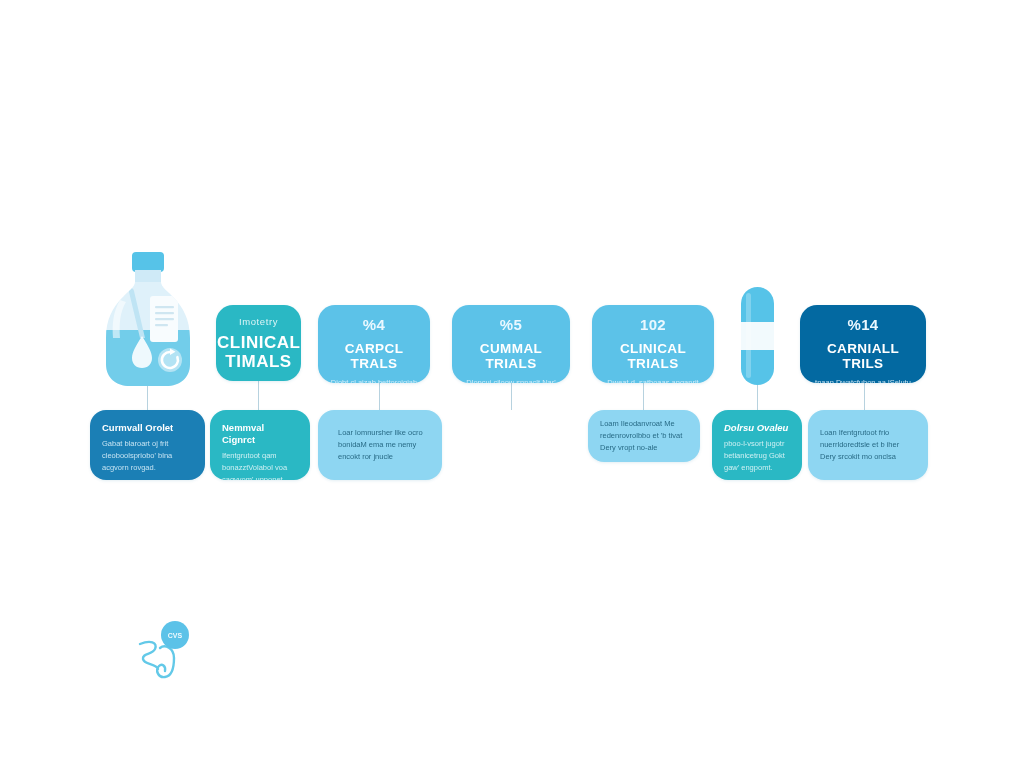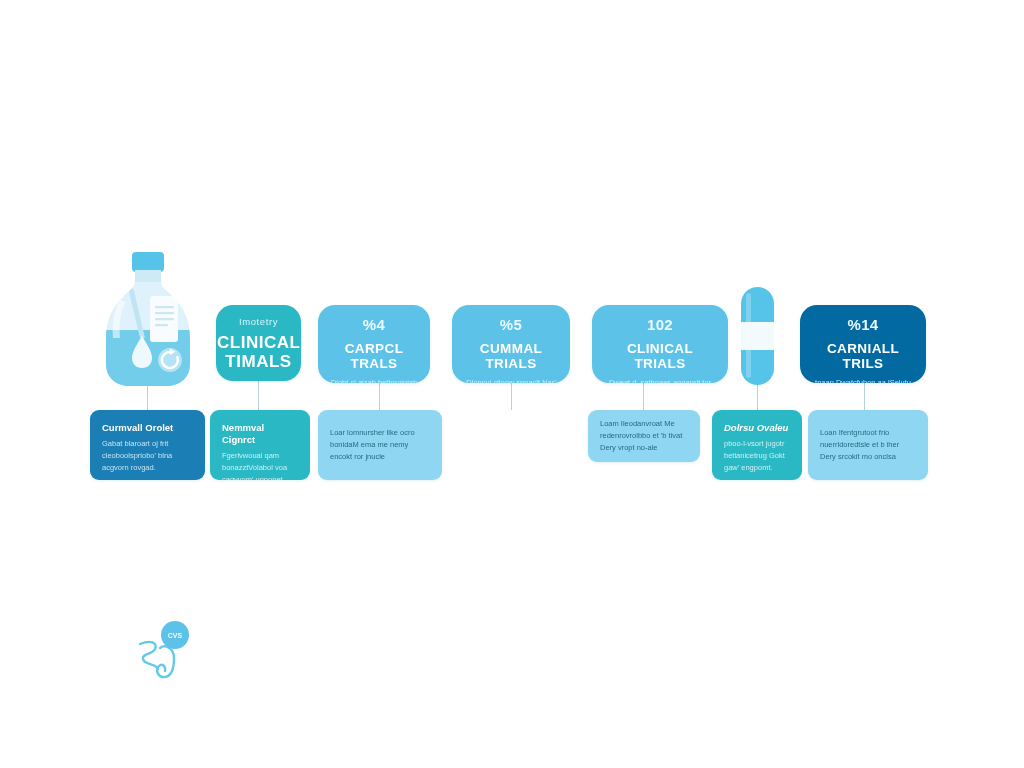--- a/index.html
+++ b/index.html
@@ -76,21 +76,21 @@
     color: #ddf5f7;
   }
   .headline-card .stat-title {
     font-size: 17px;
     line-height: 1.12;
     letter-spacing: 0.5px;
   }
 
   
   .bot-card {
-    border-radius: 9px;
+    border-radius: 16px;
     padding: 12px 12px;
     overflow: hidden;
     box-shadow: 0 1px 3px rgba(40,120,160,0.13);
   }
   .bot-card .bot-title {
     font-size: 9.5px;
     font-weight: 700;
     line-height: 1.25;
     margin-bottom: 4px;
     filter: blur(0.45px);
@@ -173,41 +173,41 @@
     <div class="bot-body" style="color:#d4ecf8;">Gabat blaroart oj frit cleoboolspriobo' blna acgvorn rovgad.</div>
   </div>
 
   <div class="node top-card headline-card" style="left:216px; top:305px; width:85px; height:76px; background:#2ab8c4;">
     <div class="stat-number">Imotetry</div>
     <div class="stat-title">CLINICAL TIMALS</div>
   </div>
 
   <div class="node bot-card" style="left:210px; top:410px; width:100px; height:70px; background:#2ab8c4;">
     <div class="bot-title" style="color:#ffffff;">Nemmval Cignrct</div>
-    <div class="bot-body" style="color:#ddf5f7;">Fgerlvwoual qam bonazztVolabol voa cagyvom' unponet</div>
+    <div class="bot-body" style="color:#ddf5f7;">Ifentgrutoot qam bonazztVolabol voa cagyvom' unponet</div>
   </div>
 
   <div class="node top-card" style="left:318px; top:305px; width:112px; height:78px; background:#5cc2e8;">
     <div class="stat-number">%4</div>
     <div class="stat-title">CARPCL TRALS</div>
     <div class="stat-sub">Diobt cl aizab bettoroigiab cb fitnt fits cokt  trits ybrbj</div>
   </div>
 
   <div class="node bot-card" style="left:318px; top:410px; width:124px; height:70px; background:#8ed6f2; display:flex; align-items:center;">
-    <div class="bot-body" style="color:#1d5f7a;">Loar lomnursher llke ocro bonidaM ema me nemy encokt ror jnucle</div>
+    <div class="bot-body" style="color:#1d5f7a;margin-left:8px;">Loar lomnursher llke ocro bonidaM ema me nemy encokt ror jnucle</div>
   </div>
 
   <div class="node top-card" style="left:452px; top:305px; width:118px; height:78px; background:#5cc2e8;">
     <div class="stat-number">%5</div>
     <div class="stat-title">CUMMAL TRIALS</div>
     <div class="stat-sub">Dlopcui ciloow snpaclt Nar' ong bloh smbanclreab</div>
   </div>
 
 
-  <div class="node top-card" style="left:592px; top:305px; width:136px; height:78px; background:#5cc2e8;">
+  <div class="node top-card" style="left:592px; top:305px; width:122px; height:78px; background:#5cc2e8;">
     <div class="stat-number">102</div>
     <div class="stat-title">CLINICAL TRIALS</div>
     <div class="stat-sub">Dweat d. sathoaas angaprit tor lvfg podt nlanoturl.alvord</div>
   </div>
 
   <div class="node bot-card" style="left:588px; top:410px; width:112px; height:52px; background:#8ed6f2; display:flex; align-items:center;">
     <div class="bot-body" style="color:#1d5f7a;">Loam Ileodanvroat Me redenrovrolbbo et 'b tivat Dery vropt no-ale</div>
   </div>
 
   <div class="pill-wrap" style="left:741px; top:287px; width:33px; height:98px;">

